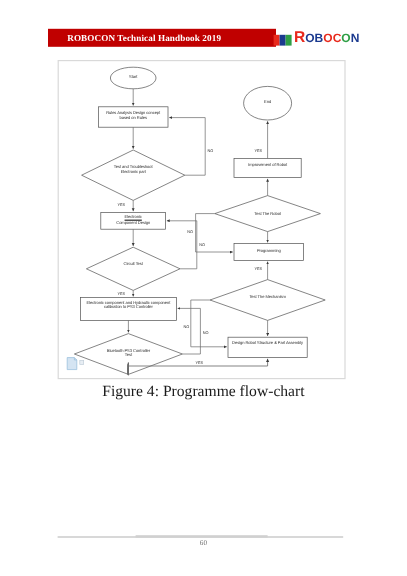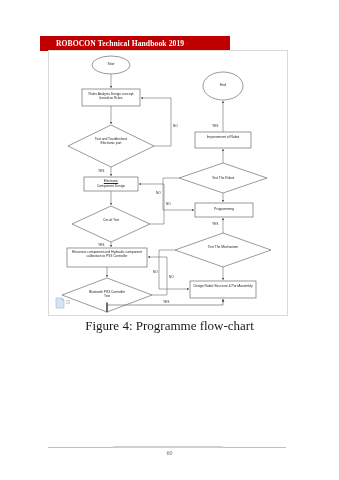--- a/index.html
+++ b/index.html
@@ -14,21 +14,21 @@
     width: 339px; height: 480px;
     background: #ffffff;
   }
 
   
   #header-band {
     position: absolute;
     left: 40px; top: 24px;
     width: 190px; height: 15px;
     background: #C00000;
-    display: flex; align-items: center; margin-top: 12px;
+    display: flex; align-items: center;
   }
   #header-title {
     color: #ffffff;
     font-family: "Liberation Serif", serif;
     font-weight: bold;
     font-size: 7.6px;
     letter-spacing: 0.1px;
     padding-left: 16px;
     white-space: nowrap;
   }
@@ -132,20 +132,28 @@
 </style>
 </head>
 <body>
 
 <div id="page">
 
   <div id="header-band">
     <div id="header-title">ROBOCON Technical Handbook 2019</div>
   </div>
 
+  <div id="logo">
+    <div class="logo-bars">
+      <i style="background:#E8291C"></i>
+        <i style="background:#1B3A8F"></i>
+        <i style="background:#2E9E45"></i>
+    </div>
+    <div class="logo-word"><span class="lg-R">R</span><span class="lg-O1">O</span><span class="lg-B">B</span><span class="lg-O2">O</span><span class="lg-C">C</span><span class="lg-O3">O</span><span class="lg-N">N</span></div>
+  </div>
 
   <div id="flow-box">
 
     <svg id="flow-svg" width="238" height="264" viewBox="0 0 238 264">
       <defs>
         <marker id="ah" markerWidth="5" markerHeight="5" refX="4" refY="2" orient="auto">
           <path d="M0,0 L4,2 L0,4 z" fill="#3a3a3a"></path>
         </marker>
       </defs>
       <g fill="none" stroke="#6b6b6b" stroke-width="0.6">

